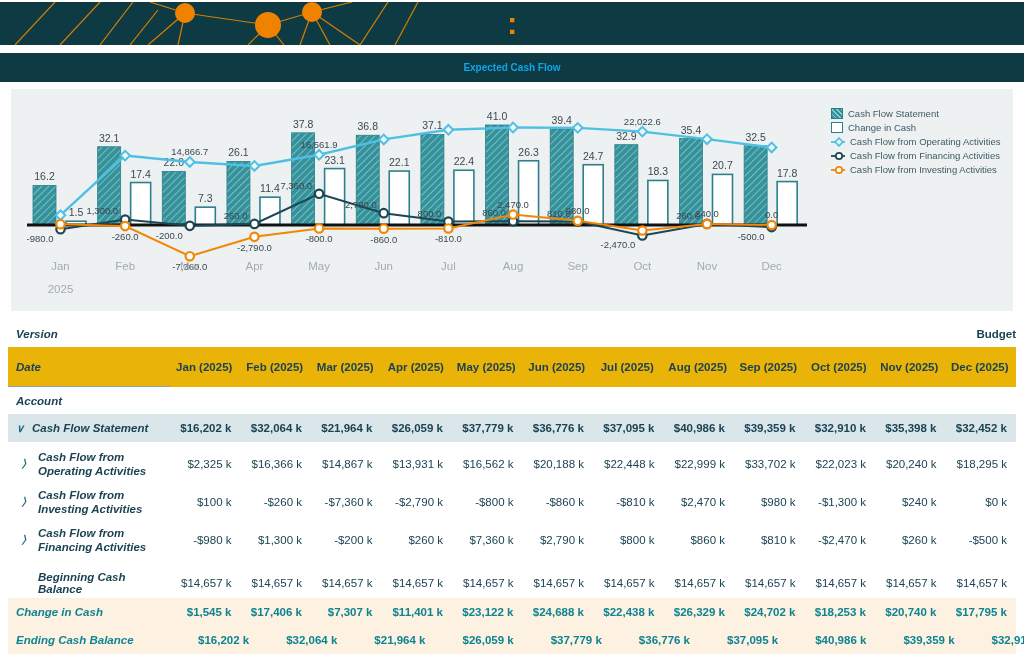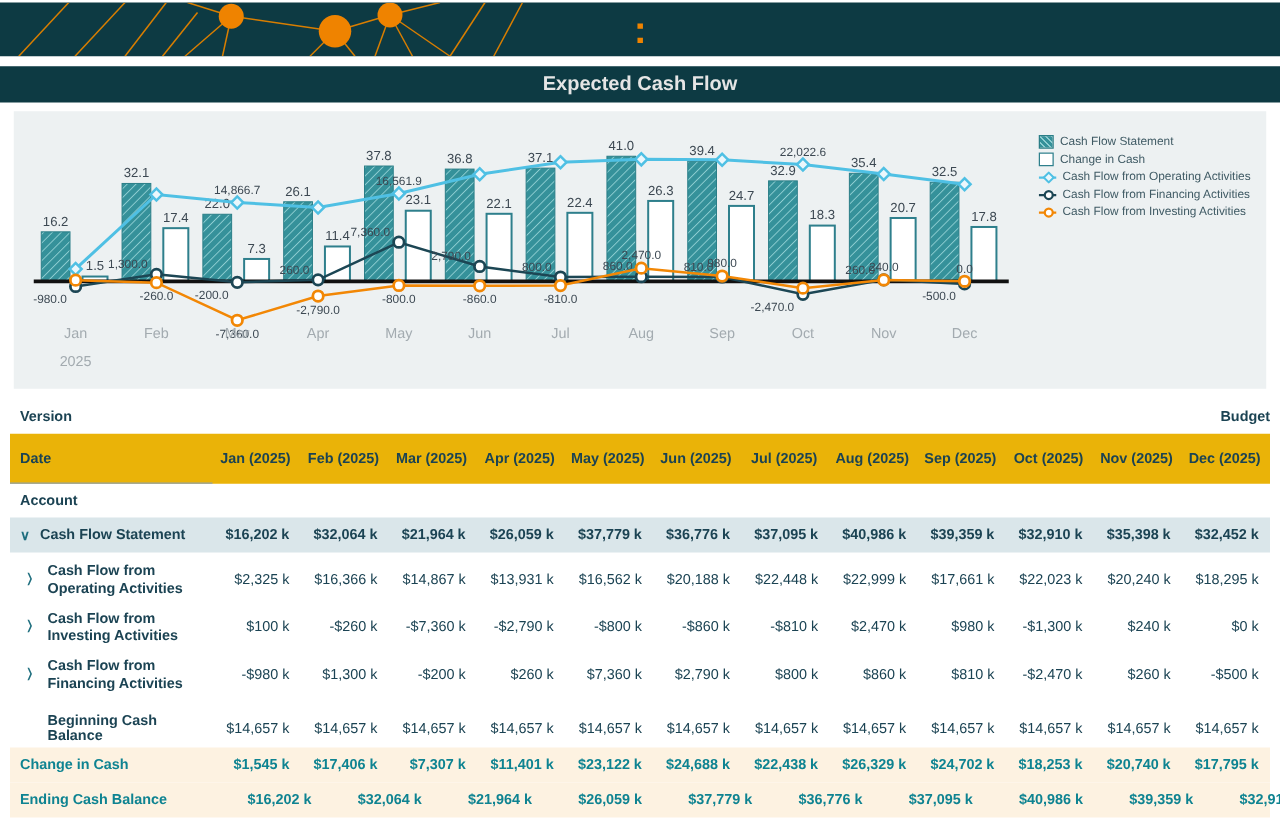--- a/index.html
+++ b/index.html
@@ -10,40 +10,40 @@
   .banner { position: relative; margin-top:2px; height:43px; background:#0d3a43; overflow:hidden; }
   .banner svg.net { position:absolute; left:0; top:0; }
   .logo { position:absolute; left:0; right:0; top:0; height:43px;
     display:flex; align-items:center; justify-content:center;
     color:#fff; font-size:31px; font-weight:bold; letter-spacing:1.5px; }
   .logo .colon { color:#ef8300; margin-left:2px; font-weight:bold; }
 
   
   .titlebar { margin-top:8px; height:29px; background:#0d3a43; display:flex;
     align-items:center; justify-content:center; }
-  .titlebar span { color:#e5e5e5; font-size:16px; font-weight:bold; }
+  .titlebar span { color:#0ea5e9; font-size:10px; font-weight:bold; }
 
   
   .chart-panel { position:relative; margin:7px 11px 0 11px; width:1002px; height:222px;
     background:#edf1f2; }
   .legend { position:absolute; left:820px; top:18px; width:200px; }
   .legend-item { display:flex; align-items:center; height:13px; margin-bottom:1px; cursor:default; }
   .legend-item .sw { width:14px; height:10px; margin-right:5px; flex:none; display:flex;
     align-items:center; justify-content:center; }
   .legend-item .sw.box-hatch { width:12px; height:11px; border:1px solid #2a7e87;
     background:repeating-linear-gradient(45deg,#35919a 0 2.2px,#8ecdd1 2.2px 3.4px); }
   .legend-item .sw.box-outline { width:12px; height:11px; border:1.5px solid #2e7f8c; background:#fff; }
   .legend-item .lbl { font-size:9.5px; color:#3f5a64; white-space:nowrap; }
 
   
   .tbl { margin:10px 8px 0 8px; width:1008px; font-size:11.5px; color:#1b4353; }
   .trow { display:grid; grid-template-columns:162px repeat(12, 1fr); align-items:center; }
   .cell { text-align:right; padding-right:9px; white-space:nowrap; }
   .hcell { text-align:center; font-weight:bold; padding-right:2px; }
-  .labcell { display:flex; align-items:center; padding-left:8px; font-weight:bold; text-align:left; }
+  .labcell { display:flex; align-items:center; padding-left:8px; font-weight:bold; text-align:left;font-style:italic; }
   .row-version { height:26px; }
   .row-version .val { grid-column:2 / span 12; text-align:right; padding-left:10px; font-weight:bold; }
   .row-date { height:40px; background:#eab308; }
   .row-date .labcell { height:100%; align-items:center; border-bottom:1px solid #90a1a8; }
   .row-account { height:27px; }
   .row-group { height:28px; background:#dae6ea; font-weight:bold; }
   .row-sub { min-height:32px; margin-top:6px; }
   .row-sub .labcell { line-height:1.25; }
   .row-plain { height:30px; margin-top:12px; }
   .row-accent { height:28px; background:#fdf2e1; color:#0e8391; font-weight:bold; }
@@ -324,21 +324,21 @@
           <span class="lab-text">Cash Flow from Operating Activities</span>
         </div>
         <div class="cell">$2,325 k</div>
         <div class="cell">$16,366 k</div>
         <div class="cell">$14,867 k</div>
         <div class="cell">$13,931 k</div>
         <div class="cell">$16,562 k</div>
         <div class="cell">$20,188 k</div>
         <div class="cell">$22,448 k</div>
         <div class="cell">$22,999 k</div>
-        <div class="cell">$17,661 k</div>
+        <div class="cell">$33,702 k</div>
         <div class="cell">$22,023 k</div>
         <div class="cell">$20,240 k</div>
         <div class="cell">$18,295 k</div>
       </div>
       <div class="trow row-sub">
         <div class="labcell indent1">
           <span class="chev">〉</span>
           <span class="lab-text">Cash Flow from Investing Activities</span>
         </div>
         <div class="cell">$100 k</div>

